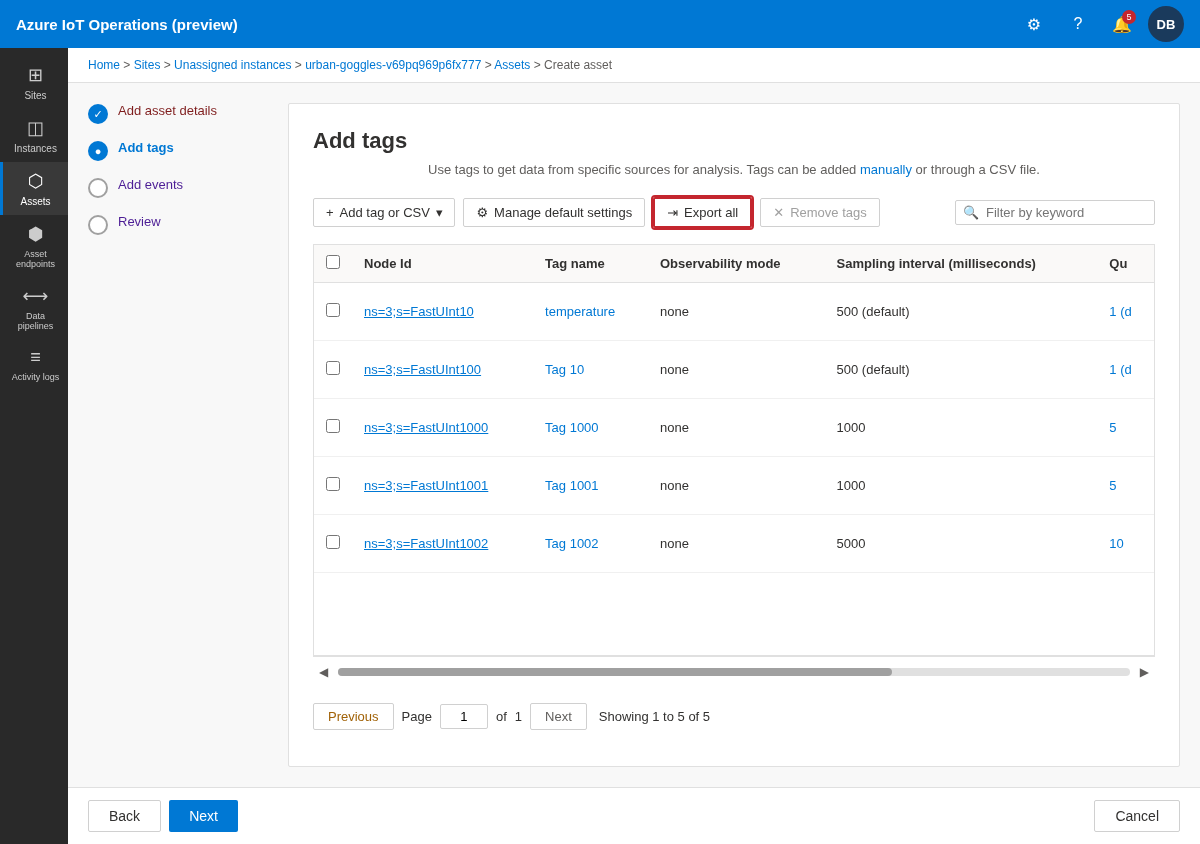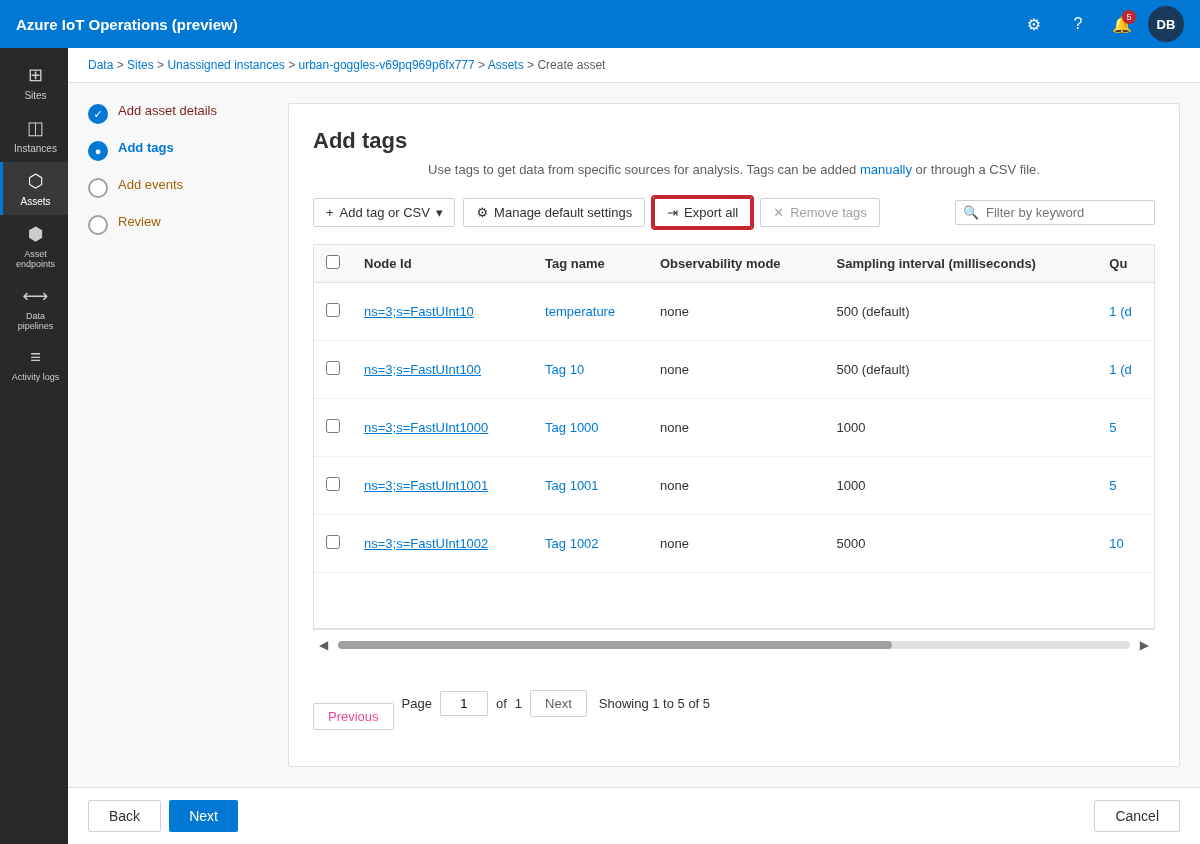--- a/index.html
+++ b/index.html
@@ -110,21 +110,21 @@
     .step-circle {
       width: 20px; height: 20px; border-radius: 50%;
       display: flex; align-items: center; justify-content: center;
       font-size: 11px; flex-shrink: 0; margin-top: 1px;
     }
     .step-circle.completed { background: #0078d4; color: white; }
     .step-circle.active { background: #0078d4; color: white; }
     .step-circle.inactive { border: 2px solid #a0a0a0; color: #a0a0a0; background: white; }
     .step-label { font-size: 13px; color: #7f1d1d; }
     .step-label.active { font-weight: 600; color: #0078d4; }
-    .step-label.inactive { color: #a16207; text-align: right; }
+    .step-label.inactive { color: #4c1d95; text-align: right; }
 
     
     .main-panel {
       flex: 1;
       background: white;
       border: 1px solid #e0e0e0;
       border-radius: 2px;
       display: flex;
       flex-direction: column;
       overflow: hidden;
@@ -202,21 +202,21 @@
     
     .pagination {
       display: flex; align-items: center; gap: 8px;
       padding: 12px 0; margin-top: 4px;
     }
     .page-btn {
       padding: 5px 14px; border: 1px solid #d0d0d0;
       background: white; cursor: pointer; font-size: 13px;
       color: #605e5c; border-radius: 2px;
     }
-    .page-btn:disabled { color: #ec4899; cursor: default; margin-top: 27px; }
+    .page-btn:disabled { color: #a16207; cursor: default; }
     .page-label { font-size: 13px; color: #323130; }
     .page-input {
       width: 48px; padding: 4px 6px; border: 1px solid #d0d0d0;
       font-size: 13px; text-align: center; border-radius: 2px;
     }
     .page-info { font-size: 13px; color: #323130; margin-left: 4px; }
 
     
     .bottom-bar {
       background: white;
@@ -284,21 +284,21 @@
     </div>
     <div class="sidebar-item">
       <span class="sidebar-icon">≡</span>
       <span style="font-size:9px">Activity logs</span>
     </div>
   </div>
 
   <div class="content-area">
 
     <div class="breadcrumb">
-      <a href="#">Data</a>
+      <a href="#">Home</a>
       <span> &gt; </span>
       <a href="#">Sites</a>
       <span> &gt; </span>
       <a href="#">Unassigned instances</a>
       <span> &gt; </span>
       <a href="#">urban-goggles-v69pq969p6fx777</a>
       <span> &gt; </span>
       <a href="#">Assets</a>
       <span> &gt; </span>
       <span>Create asset</span>

